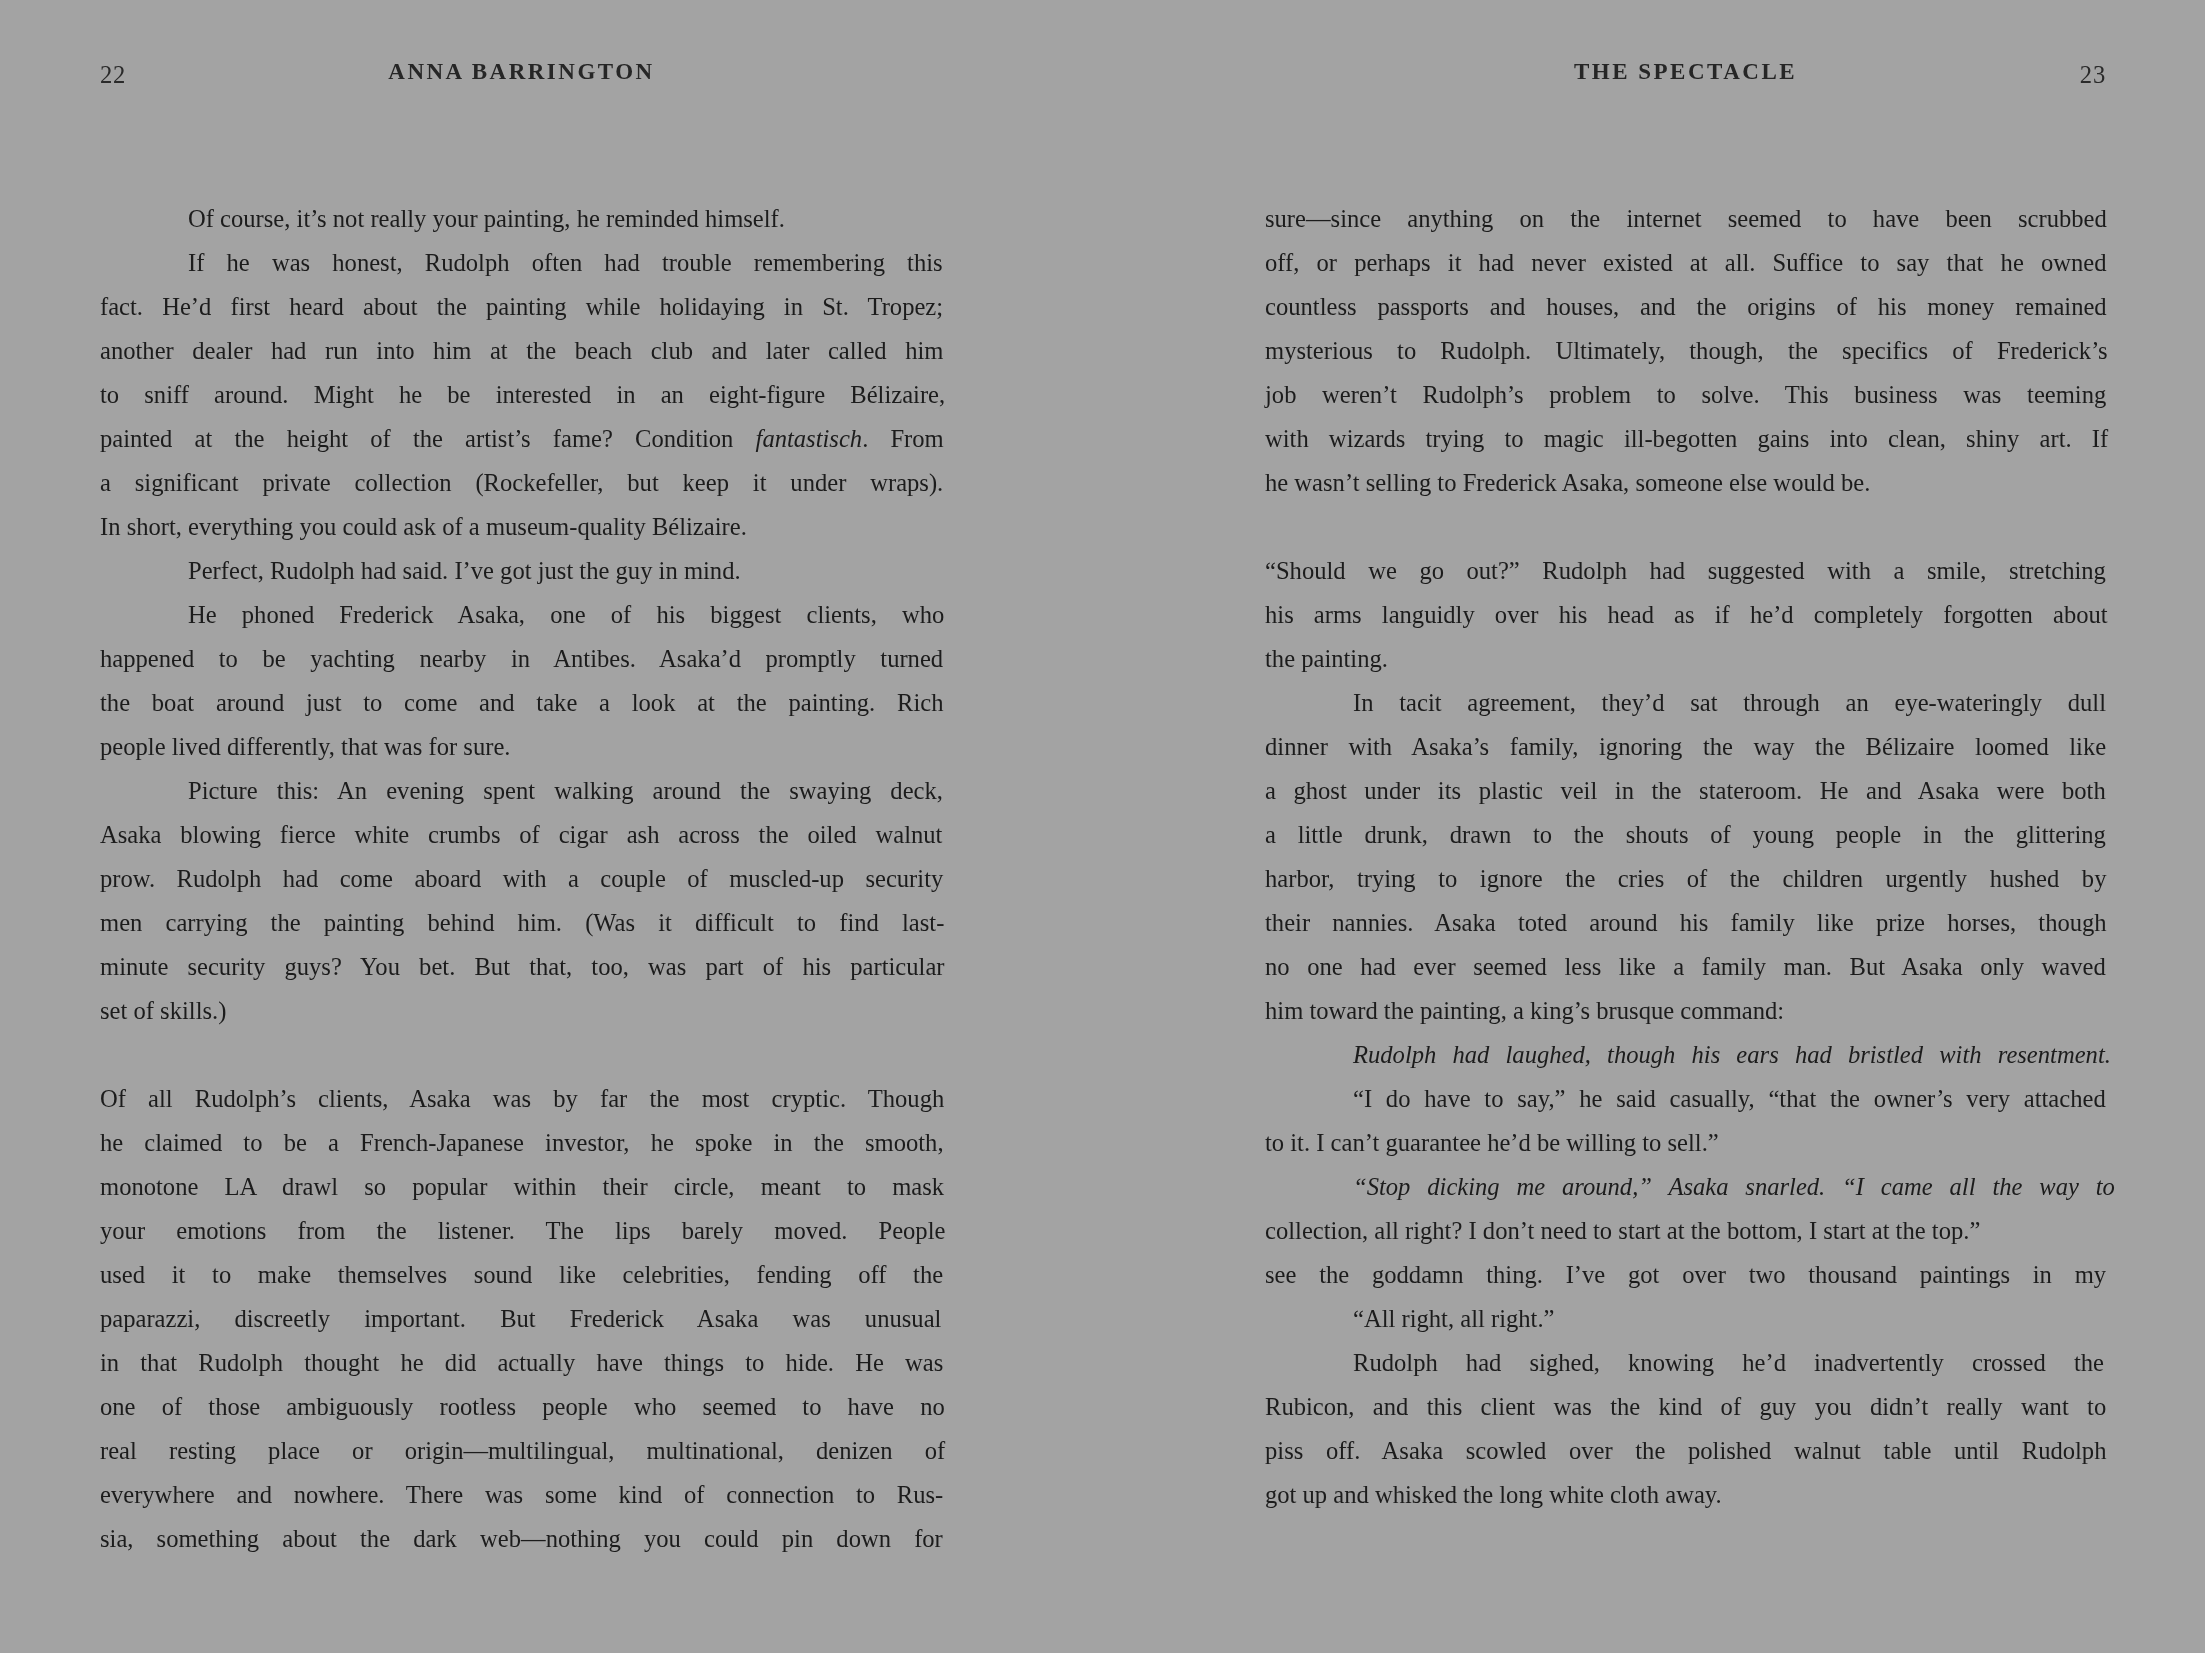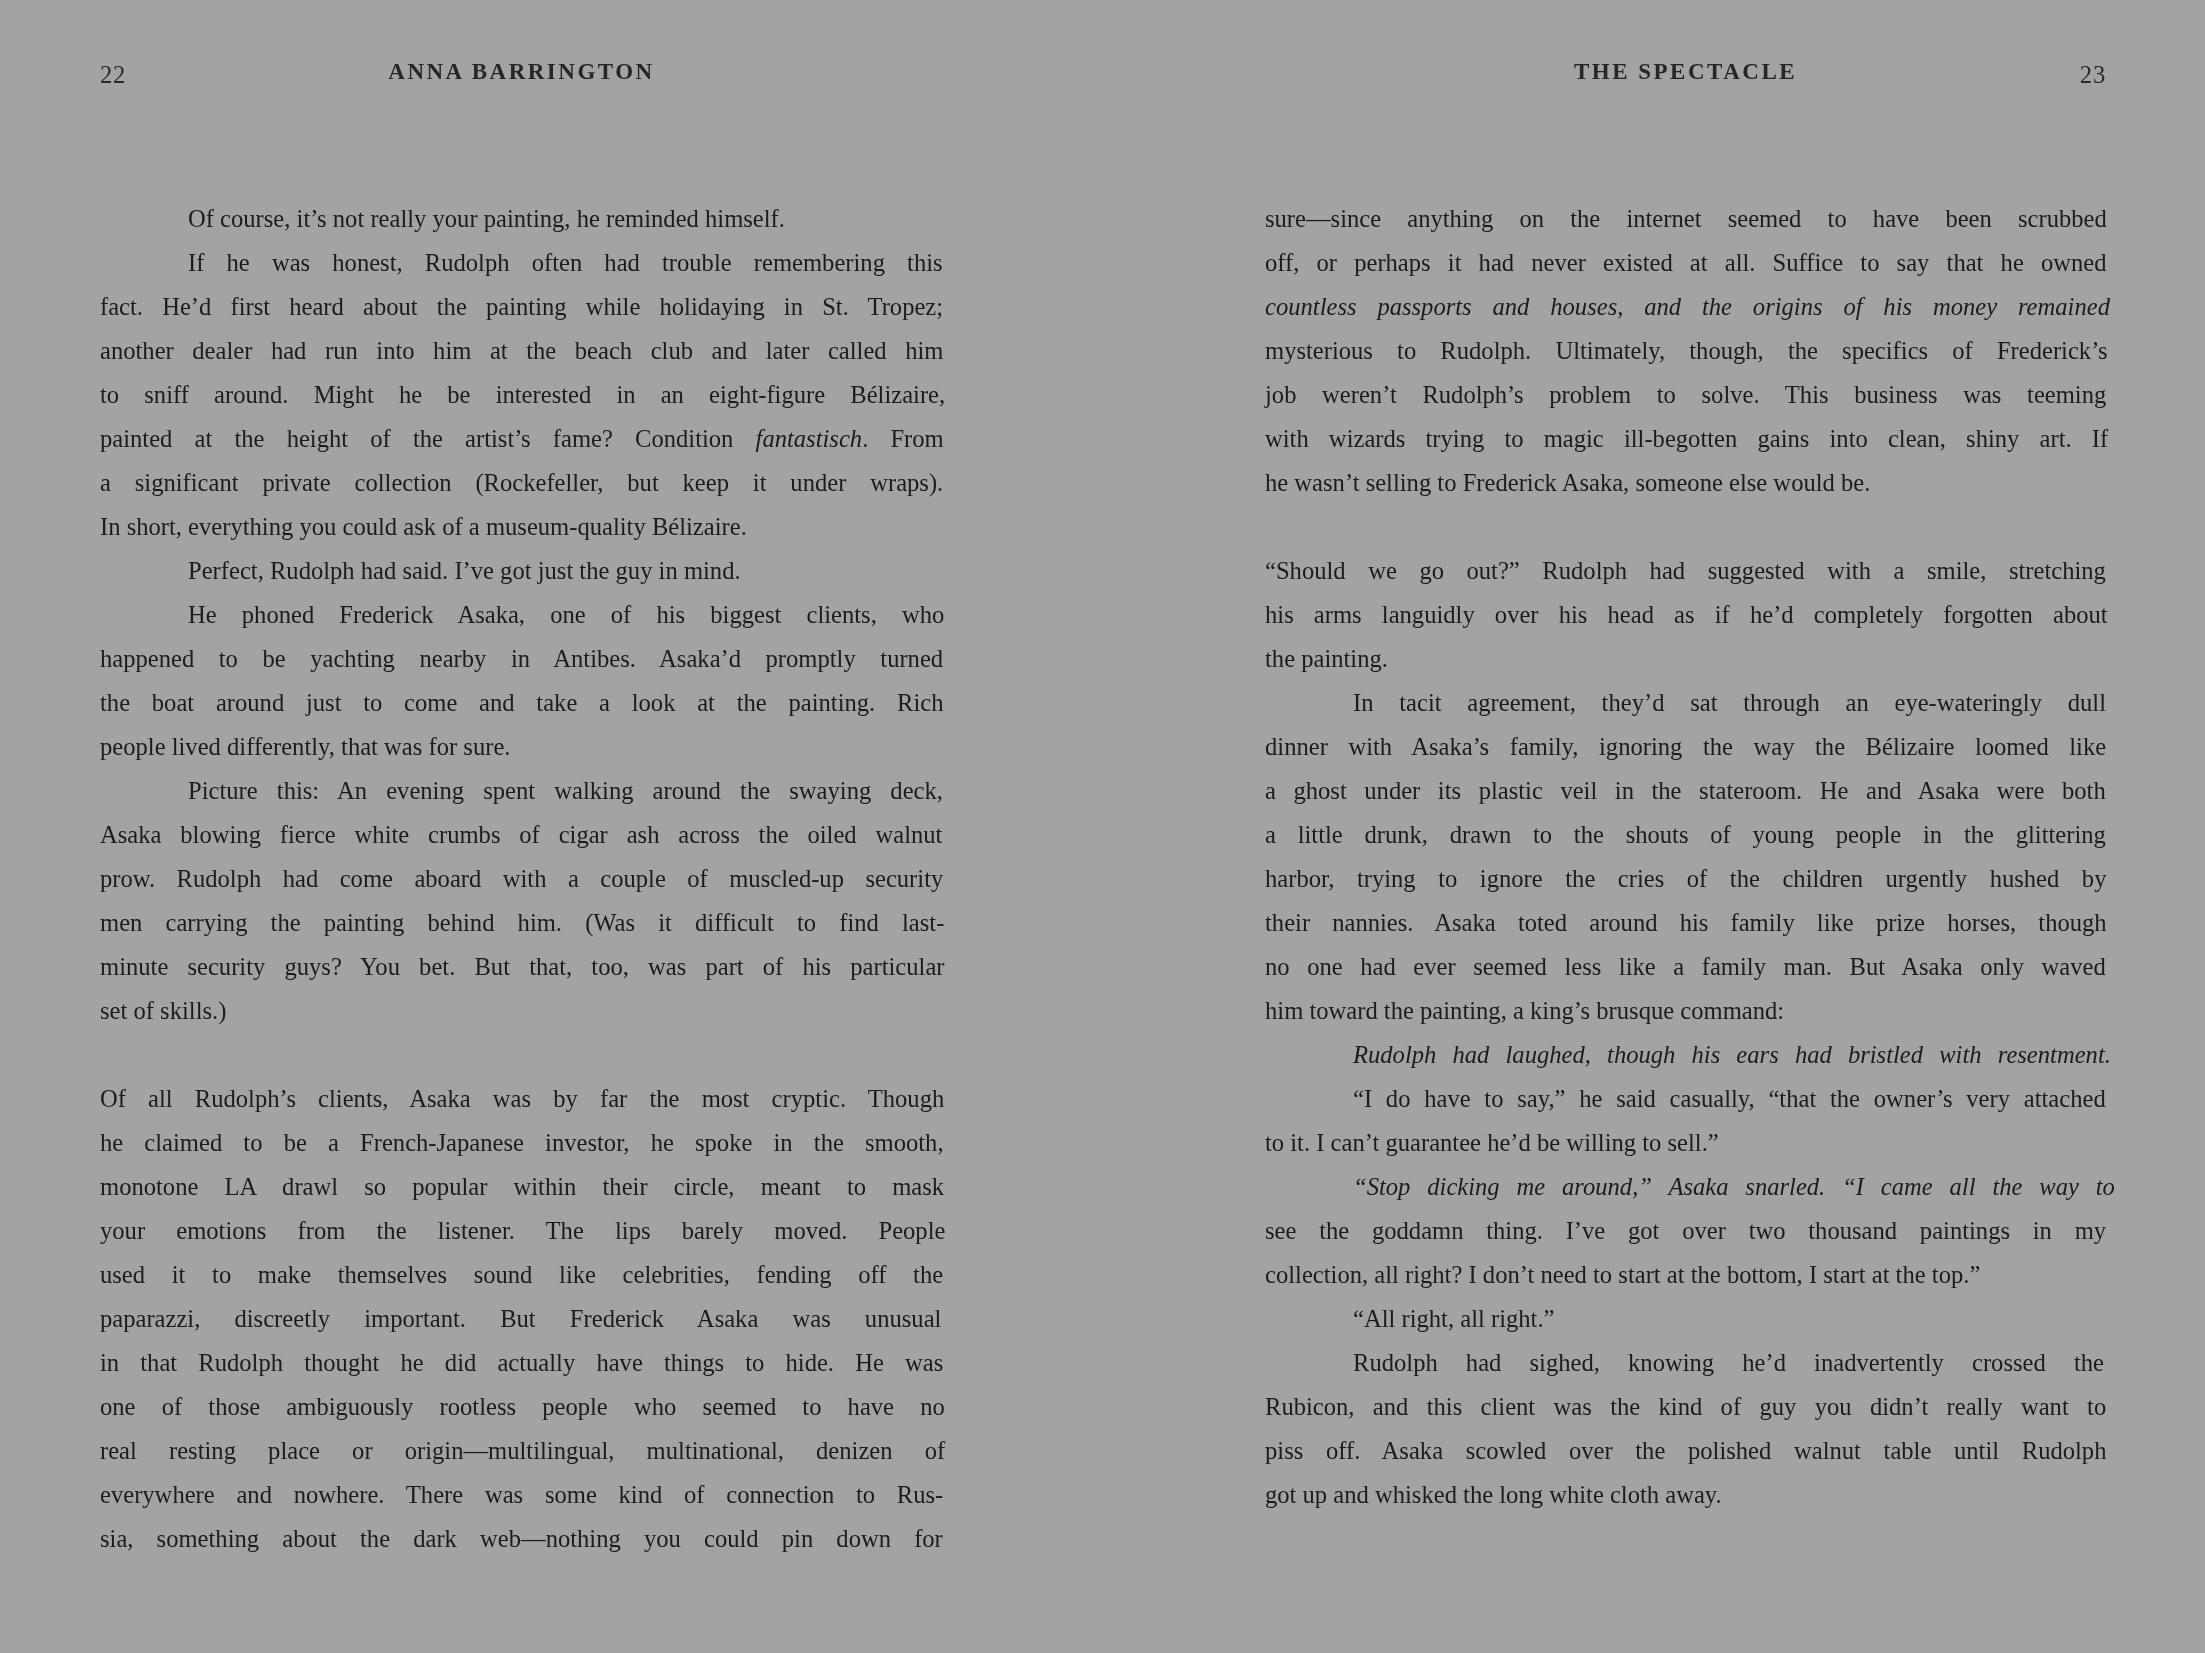--- a/index.html
+++ b/index.html
@@ -103,21 +103,21 @@
 
   <div class="page page-right">
     <div class="pagehead">
       <div class="running-head">THE SPECTACLE</div>
       <div class="folio folio-right">23</div>
     </div>
     <div class="bodytext">
         <div class="para">
           <div class="line"><span class="t" style="word-spacing: 20px;">sure—since anything on the internet seemed to have been scrubbed</span></div>
           <div class="line"><span class="t" style="word-spacing: 11px;">off, or perhaps it had never existed at all. Suffice to say that he owned</span></div>
-          <div class="line"><span class="t" style="word-spacing: 14.7px; font-style: italic;">countless passports and houses, and the origins of his money remained</span></div>
+          <div class="line"><span class="t" style="word-spacing: 14.7px;">countless passports and houses, and the origins of his money remained</span></div>
           <div class="line"><span class="t" style="word-spacing: 18px;">mysterious to Rudolph. Ultimately, though, the specifics of Frederick’s</span></div>
           <div class="line"><span class="t" style="word-spacing: 19.5px;">job weren’t Rudolph’s problem to solve. This business was teeming</span></div>
           <div class="line"><span class="t" style="word-spacing: 14px;">with wizards trying to magic ill-begotten gains into clean, shiny art. If</span></div>
           <div class="line"><span class="t" style="word-spacing: 0px;">he wasn’t selling to Frederick Asaka, someone else would be.</span></div>
         </div>
         <div class="para spacer">
           <div class="line"><span class="t" style="word-spacing: 16.4px;">“Should we go out?” Rudolph had suggested with a smile, stretching</span></div>
           <div class="line"><span class="t" style="word-spacing: 14px;">his arms languidly over his head as if he’d completely forgotten about</span></div>
           <div class="line"><span class="t" style="word-spacing: 0px;">the painting.</span></div>
         </div>
@@ -133,22 +133,22 @@
         </div>
         <div class="para">
           <div class="line" style="text-indent: 44px;"><span class="t" style="word-spacing: 10px; font-style: italic;">Rudolph had laughed, though his ears had bristled with resentment.</span></div>
         </div>
         <div class="para">
           <div class="line" style="text-indent: 44px;"><span class="t" style="word-spacing: 7.6px;">“I do have to say,” he said casually, “that the owner’s very attached</span></div>
           <div class="line"><span class="t" style="word-spacing: 0px;">to it. I can’t guarantee he’d be willing to sell.”</span></div>
         </div>
         <div class="para">
           <div class="line" style="text-indent: 44px;"><span class="t" style="word-spacing: 10.7px; font-style: italic;">“Stop dicking me around,” Asaka snarled. “I came all the way to</span></div>
+          <div class="line"><span class="t" style="word-spacing: 0px;">collection, all right? I don’t need to start at the bottom, I start at the top.”</span></div>
           <div class="line"><span class="t" style="word-spacing: 16.6px;">see the goddamn thing. I’ve got over two thousand paintings in my</span></div>
-          <div class="line"><span class="t" style="word-spacing: 0px;">collection, all right? I don’t need to start at the bottom, I start at the top.”</span></div>
         </div>
         <div class="para">
           <div class="line" style="text-indent: 44px;"><span class="t" style="word-spacing: 0px;">“All right, all right.”</span></div>
         </div>
         <div class="para">
           <div class="line" style="text-indent: 44px;"><span class="t" style="word-spacing: 22px;">Rudolph had sighed, knowing he’d inadvertently crossed the</span></div>
           <div class="line"><span class="t" style="word-spacing: 12.2px;">Rubicon, and this client was the kind of guy you didn’t really want to</span></div>
           <div class="line"><span class="t" style="word-spacing: 16.5px;">piss off. Asaka scowled over the polished walnut table until Rudolph</span></div>
           <div class="line"><span class="t" style="word-spacing: 0px;">got up and whisked the long white cloth away.</span></div>
         </div>

